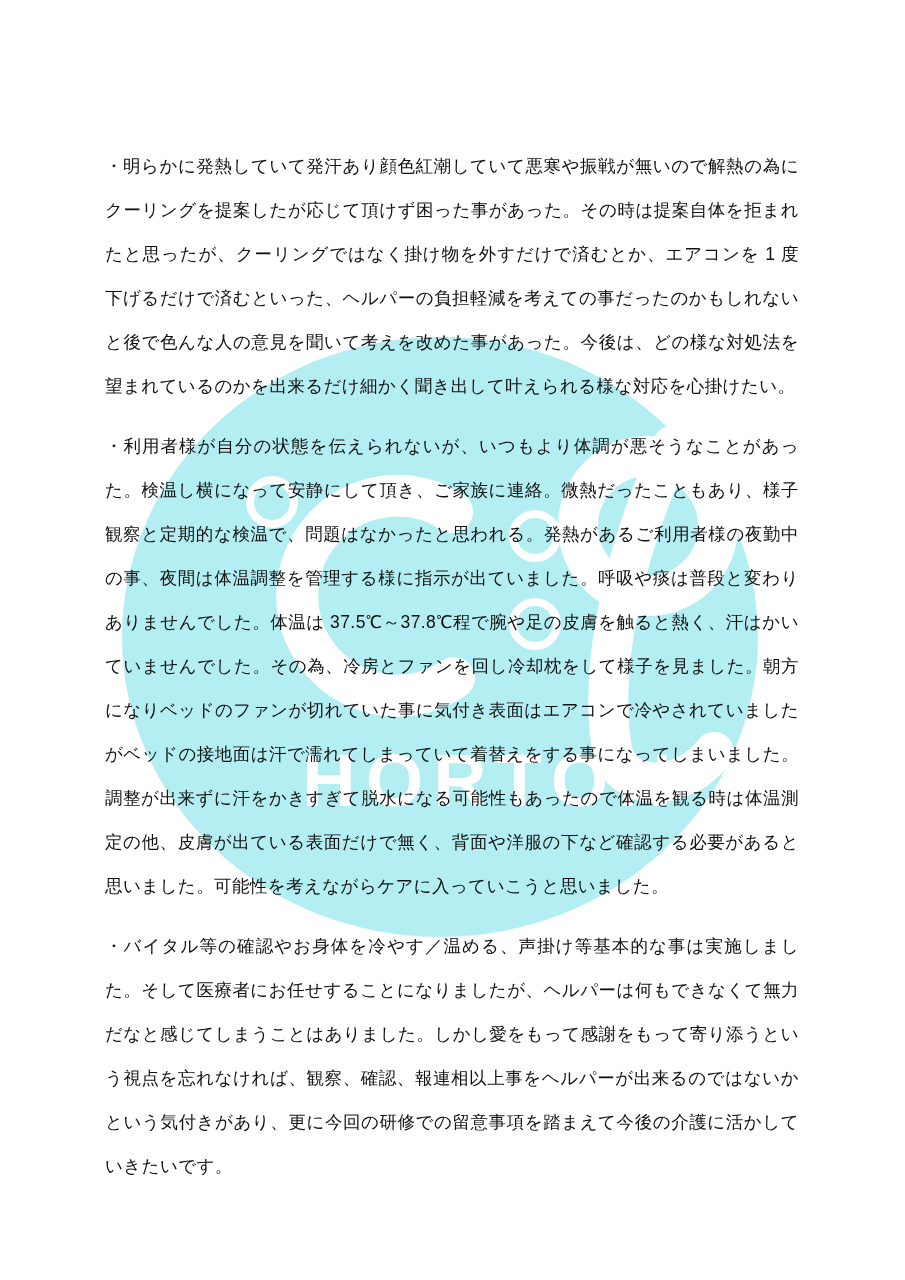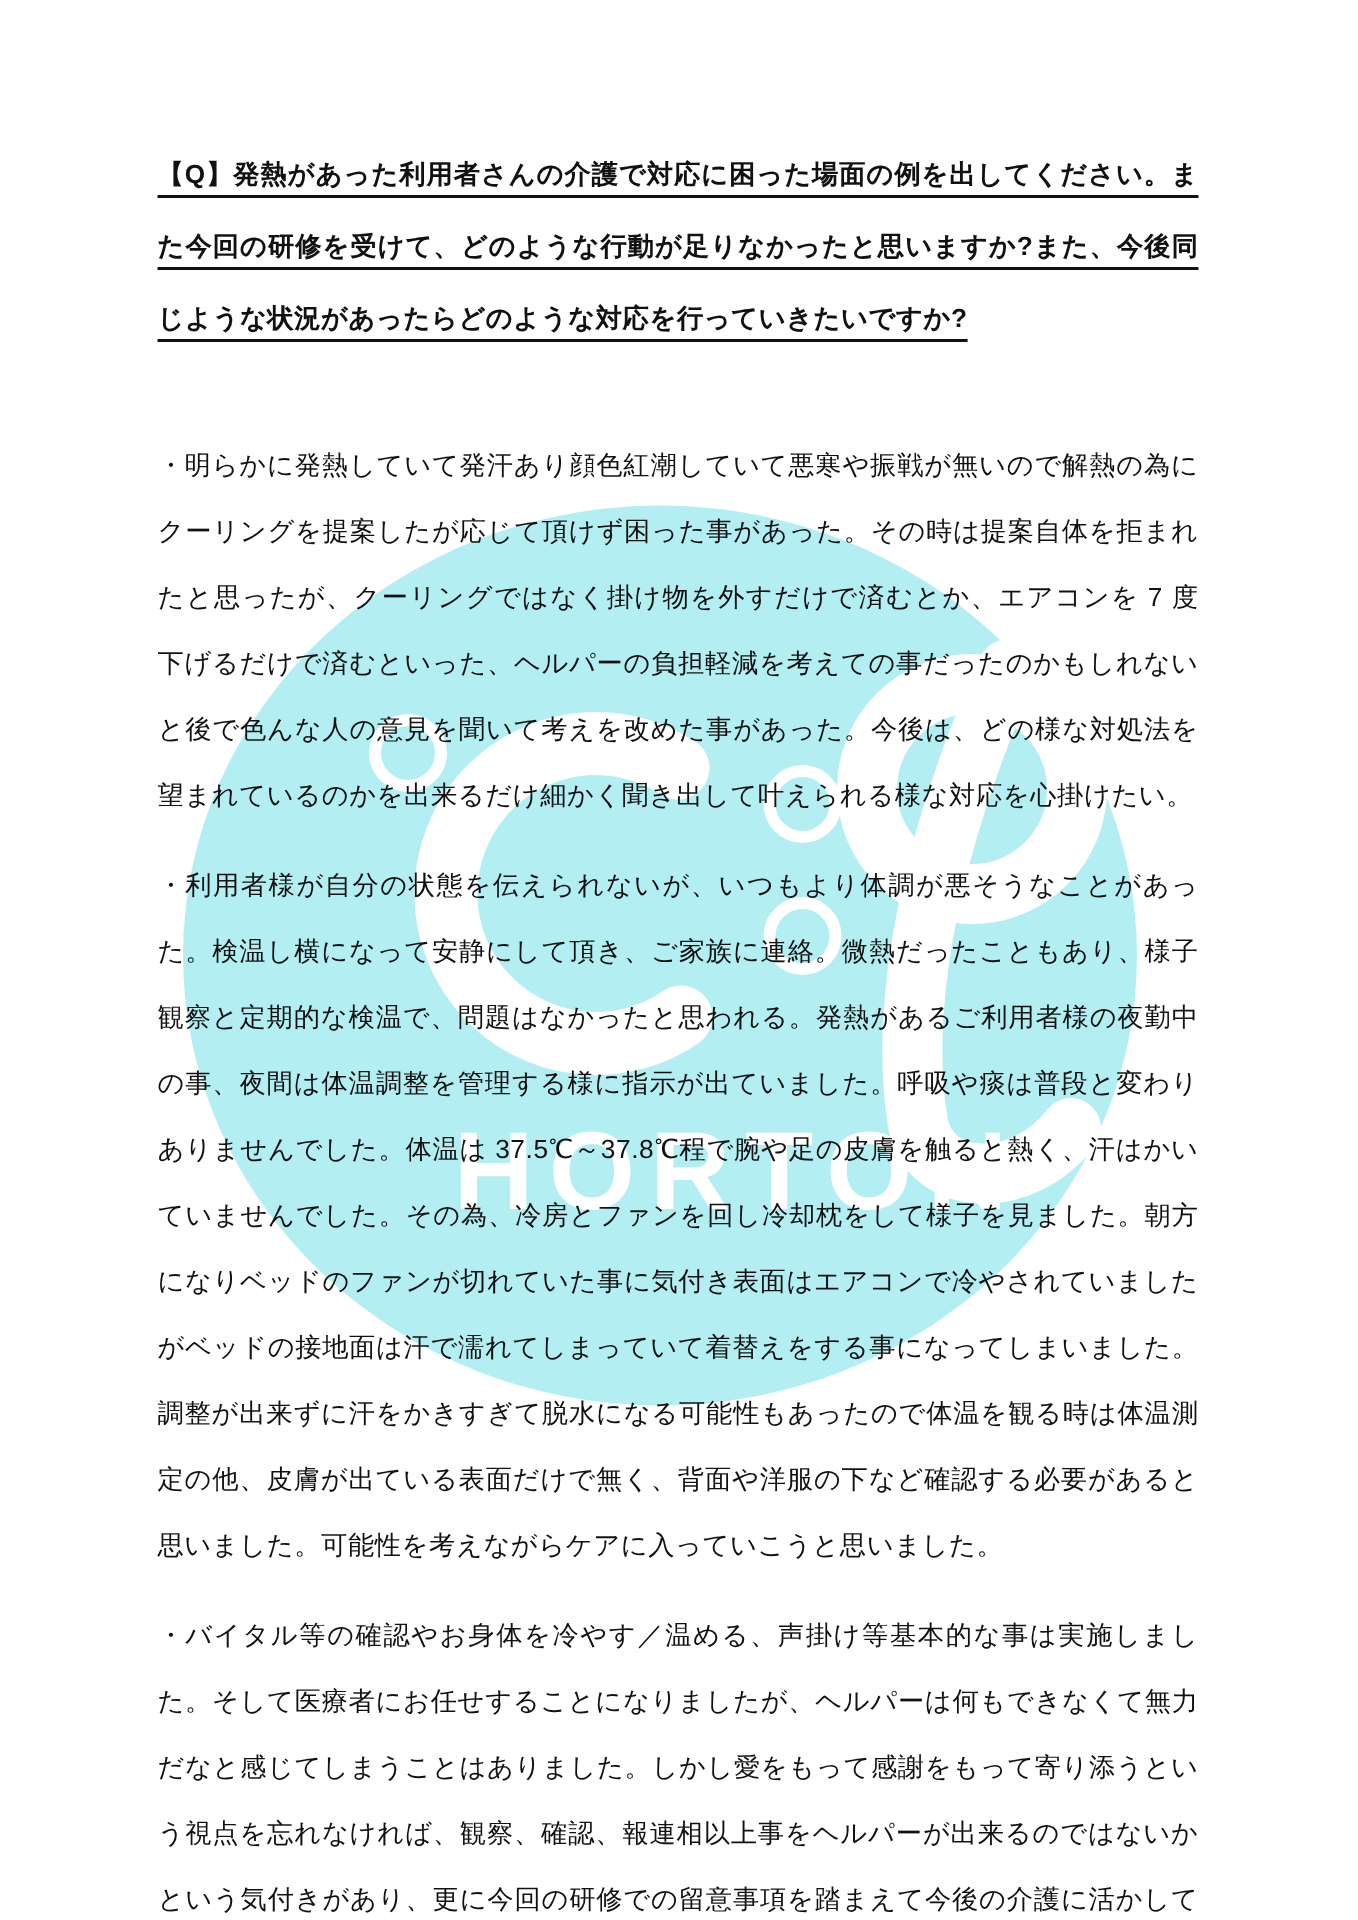--- a/index.html
+++ b/index.html
@@ -66,23 +66,22 @@
         <circle cx="415" cy="290" r="4" stroke-width="44"></circle>
 
         <circle cx="528" cy="192" r="70" stroke-width="40"></circle>
         <path d="M 552 112 C 505 215 478 330 492 415 C 500 458 562 460 594 418" stroke-width="40"></path>
       </g>
       <text x="372" y="472" text-anchor="middle" font-family="Liberation Sans, sans-serif" font-size="74" font-weight="bold" letter-spacing="10" fill="#ffffff">HORTON</text>
     </svg>
   </div>
 
   <div class="content">
-    <p class="q-heading">【Q】発熱があった利用者さんの介護で対応に困った場面の例を出してください。また今回の研修を受けて、どのような行動が足りなかったと思いますか?また、今後同じような状況があったらどのような対応を行っていきたいですか?</p>
 
     <div class="answers">
-      <p>・明らかに発熱していて発汗あり顔色紅潮していて悪寒や振戦が無いので解熱の為にクーリングを提案したが応じて頂けず困った事があった。その時は提案自体を拒まれたと思ったが、クーリングではなく掛け物を外すだけで済むとか、エアコンを 7 度下げるだけで済むといった、ヘルパーの負担軽減を考えての事だったのかもしれないと後で色んな人の意見を聞いて考えを改めた事があった。今後は、どの様な対処法を望まれているのかを出来るだけ細かく聞き出して叶えられる様な対応を心掛けたい。</p>
+      <p>・明らかに発熱していて発汗あり顔色紅潮していて悪寒や振戦が無いので解熱の為にクーリングを提案したが応じて頂けず困った事があった。その時は提案自体を拒まれたと思ったが、クーリングではなく掛け物を外すだけで済むとか、エアコンを 1 度下げるだけで済むといった、ヘルパーの負担軽減を考えての事だったのかもしれないと後で色んな人の意見を聞いて考えを改めた事があった。今後は、どの様な対処法を望まれているのかを出来るだけ細かく聞き出して叶えられる様な対応を心掛けたい。</p>
       <p>・利用者様が自分の状態を伝えられないが、いつもより体調が悪そうなことがあった。検温し横になって安静にして頂き、ご家族に連絡。微熱だったこともあり、様子観察と定期的な検温で、問題はなかったと思われる。発熱があるご利用者様の夜勤中の事、夜間は体温調整を管理する様に指示が出ていました。呼吸や痰は普段と変わりありませんでした。体温は 37.5℃～37.8℃程で腕や足の皮膚を触ると熱く、汗はかいていませんでした。その為、冷房とファンを回し冷却枕をして様子を見ました。朝方になりベッドのファンが切れていた事に気付き表面はエアコンで冷やされていましたがベッドの接地面は汗で濡れてしまっていて着替えをする事になってしまいました。調整が出来ずに汗をかきすぎて脱水になる可能性もあったので体温を観る時は体温測定の他、皮膚が出ている表面だけで無く、背面や洋服の下など確認する必要があると思いました。可能性を考えながらケアに入っていこうと思いました。</p>
       <p>・バイタル等の確認やお身体を冷やす／温める、声掛け等基本的な事は実施しました。そして医療者にお任せすることになりましたが、ヘルパーは何もできなくて無力だなと感じてしまうことはありました。しかし愛をもって感謝をもって寄り添うという視点を忘れなければ、観察、確認、報連相以上事をヘルパーが出来るのではないかという気付きがあり、更に今回の研修での留意事項を踏まえて今後の介護に活かしていきたいです。</p>
 
     </div>
   </div>
 
 </div>
 
 </body></html>

